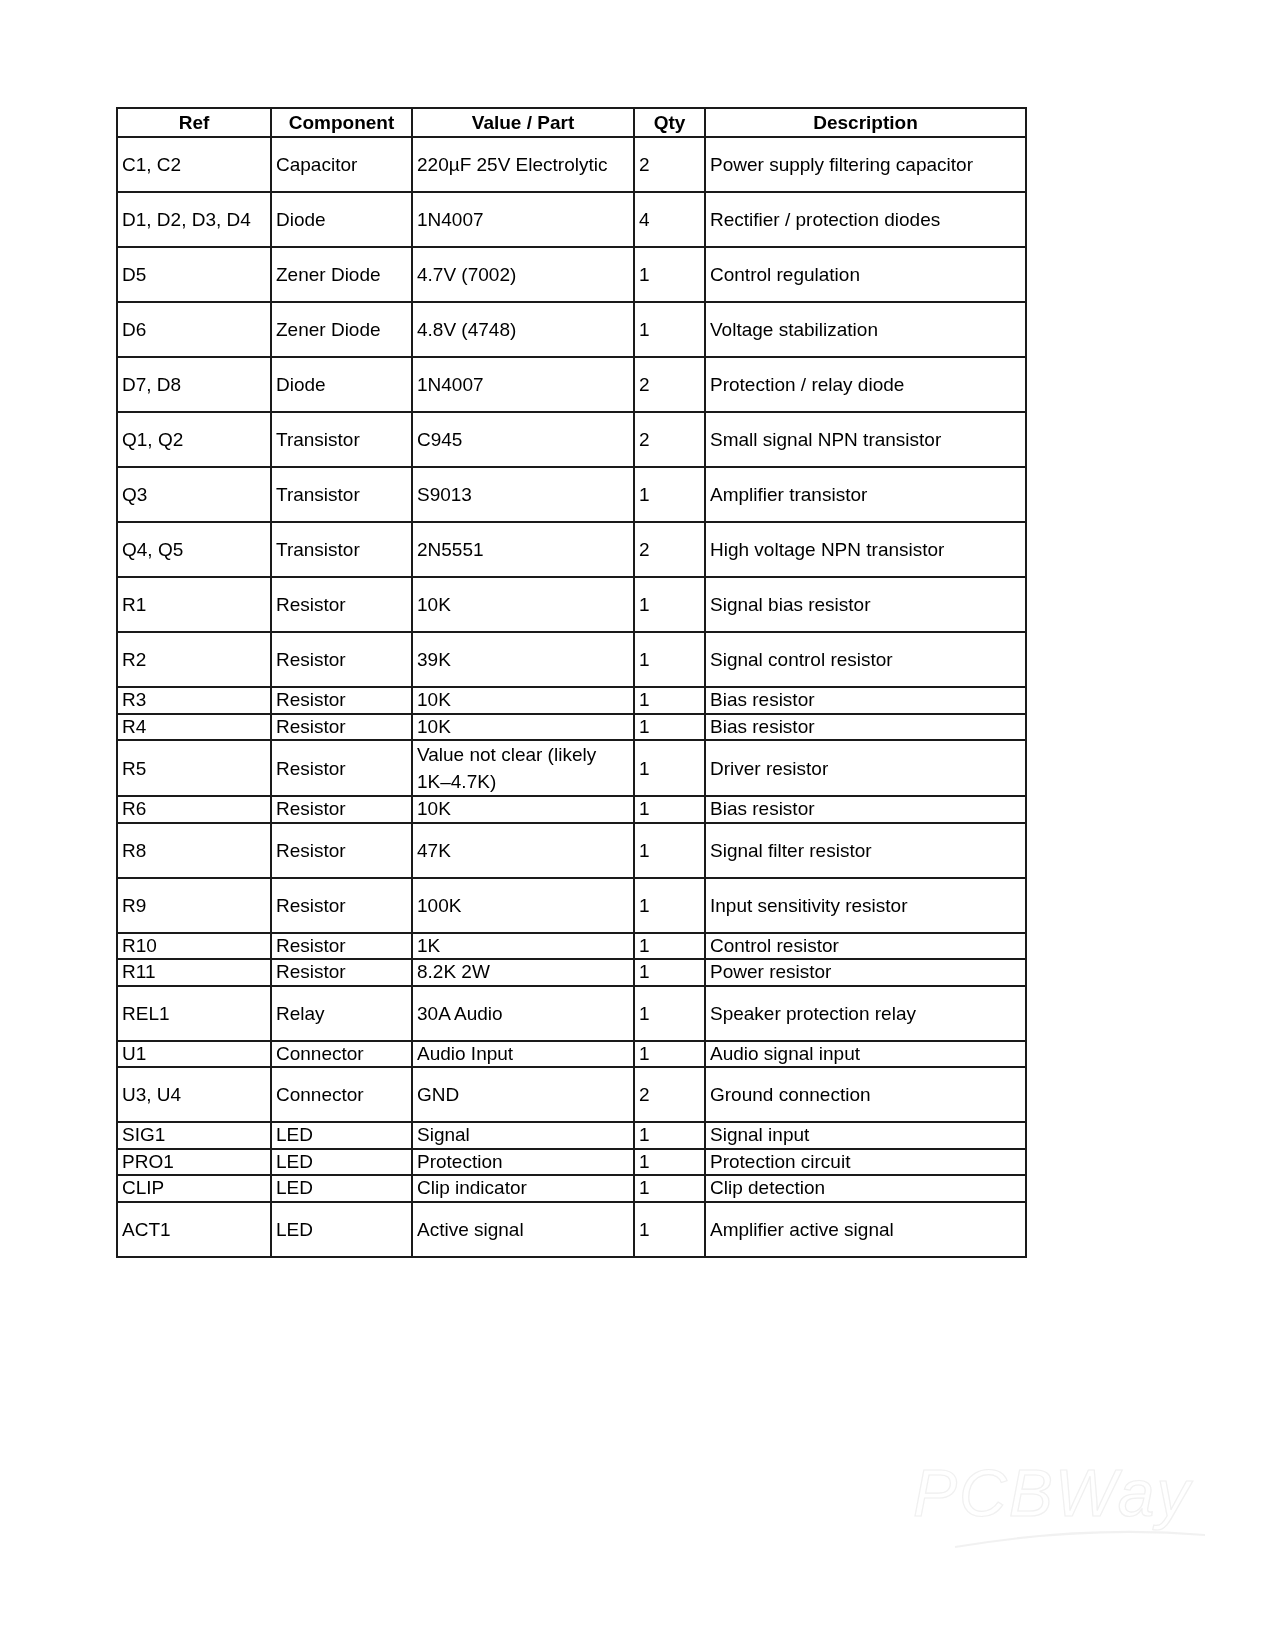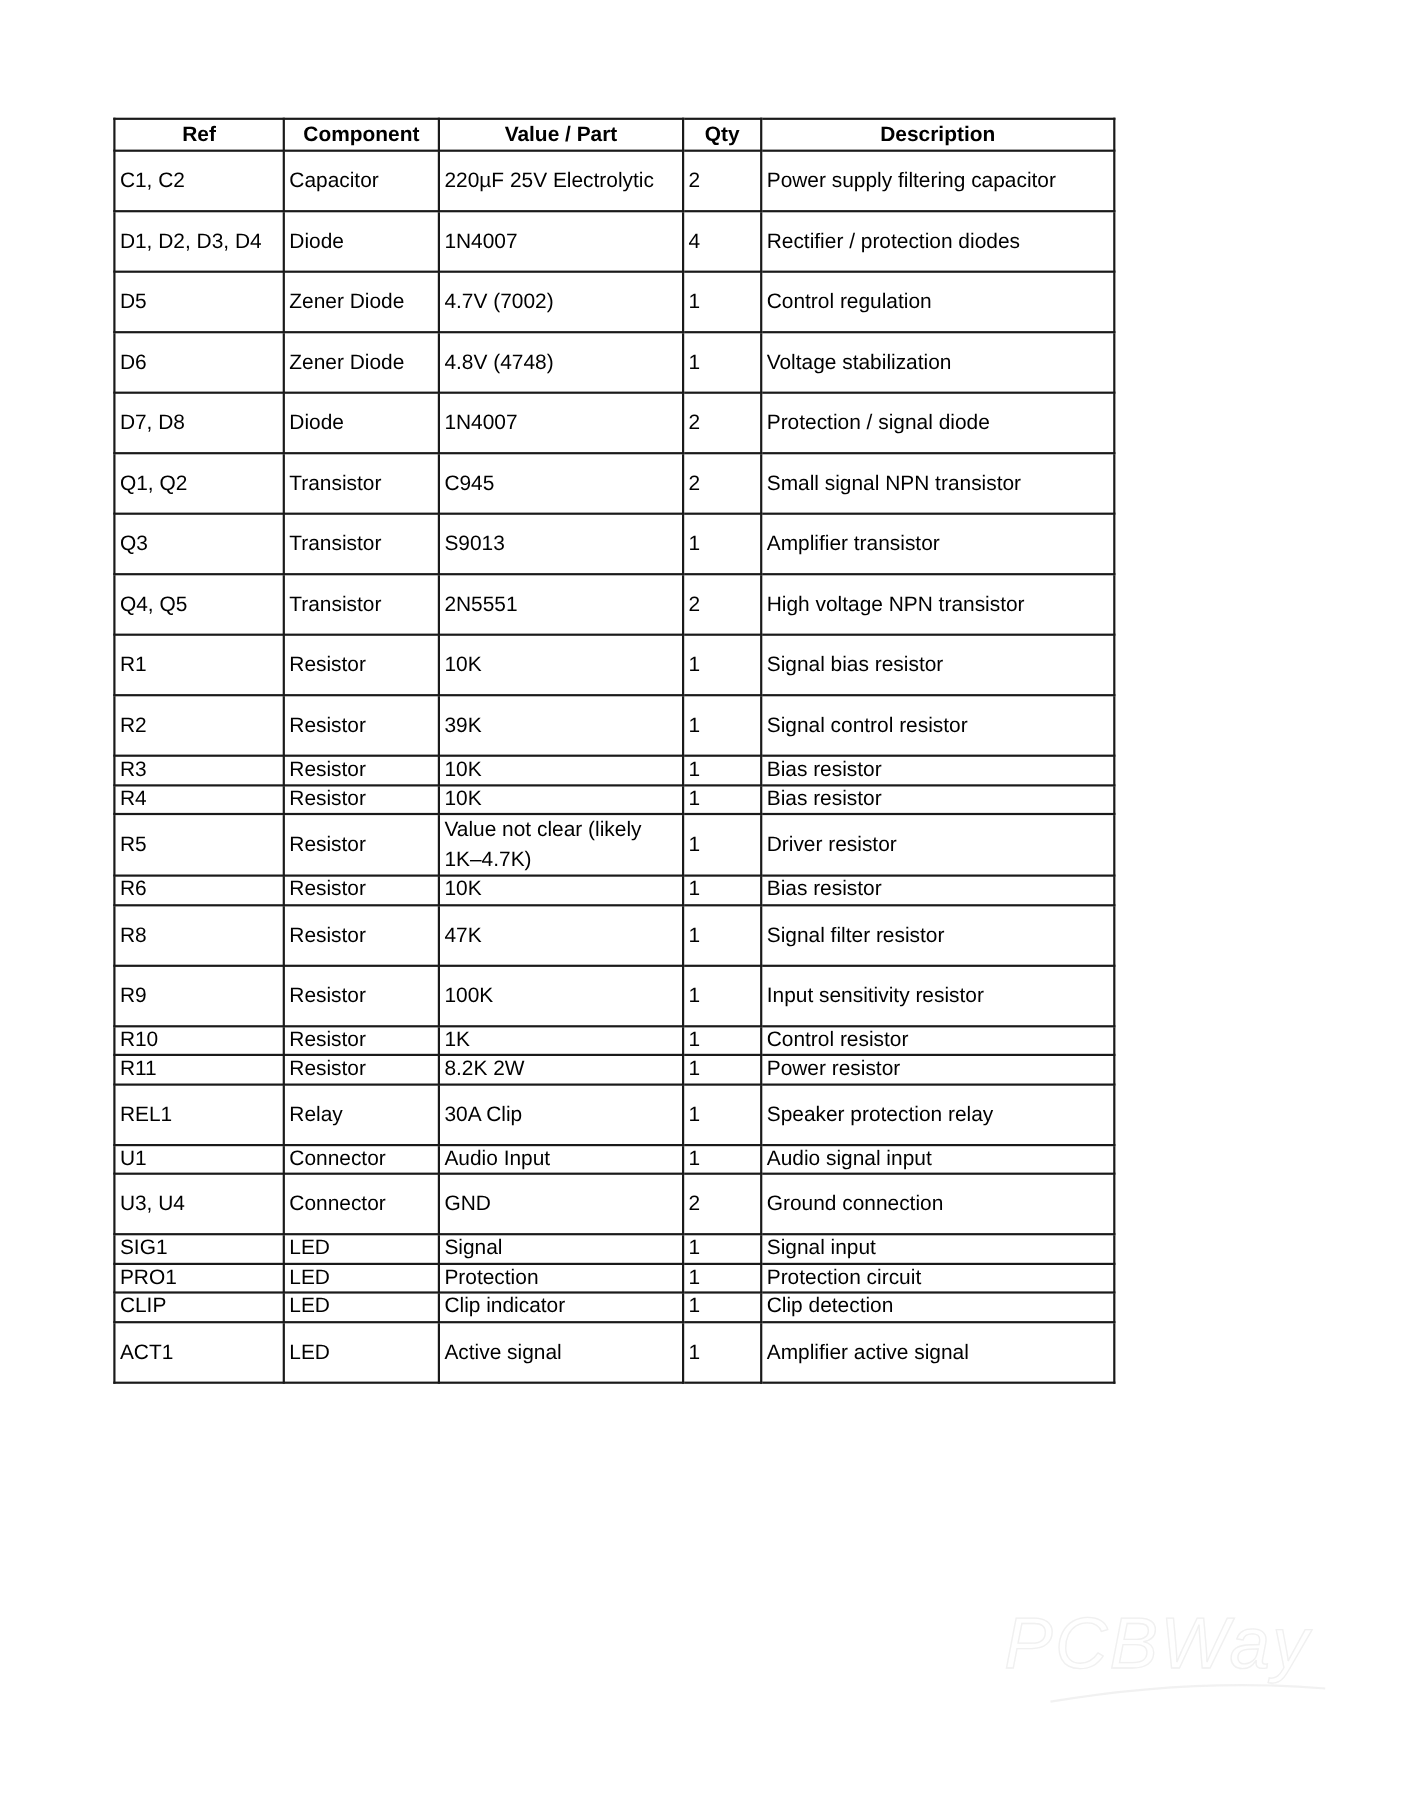--- a/index.html
+++ b/index.html
@@ -10,21 +10,21 @@
   body {
     width: 1275px;
     height: 1650px;
     position: relative;
     overflow: hidden;
     font-family: "Liberation Sans", "DejaVu Sans", sans-serif;
     color: #000;
   }
   .bom-table {
     position: absolute;
-    left: 103px;
+    left: 116px;
     top: 107px;
     width: 909px;
     border-collapse: collapse;
     table-layout: fixed;
     font-size: 19px;
   }
   .bom-table th, .bom-table td {
     border: 2px solid #1a1a1a;
     padding: 0 4px;
     vertical-align: middle;
@@ -121,21 +121,21 @@
         <td>Zener Diode</td>
         <td>4.8V (4748)</td>
         <td>1</td>
         <td>Voltage stabilization</td>
       </tr>
       <tr class="tall">
         <td>D7, D8</td>
         <td>Diode</td>
         <td>1N4007</td>
         <td>2</td>
-        <td>Protection / signal diode</td>
+        <td>Protection / relay diode</td>
       </tr>
       <tr class="tall">
         <td>Q1, Q2</td>
         <td>Transistor</td>
         <td>C945</td>
         <td>2</td>
         <td>Small signal NPN transistor</td>
       </tr>
       <tr class="tall">
         <td>Q3</td>
@@ -217,21 +217,21 @@
       <tr class="short">
         <td>R11</td>
         <td>Resistor</td>
         <td>8.2K 2W</td>
         <td>1</td>
         <td>Power resistor</td>
       </tr>
       <tr class="tall">
         <td>REL1</td>
         <td>Relay</td>
-        <td>30A Clip</td>
+        <td>30A Audio</td>
         <td>1</td>
         <td>Speaker protection relay</td>
       </tr>
       <tr class="short">
         <td>U1</td>
         <td>Connector</td>
         <td>Audio Input</td>
         <td>1</td>
         <td>Audio signal input</td>
       </tr>

